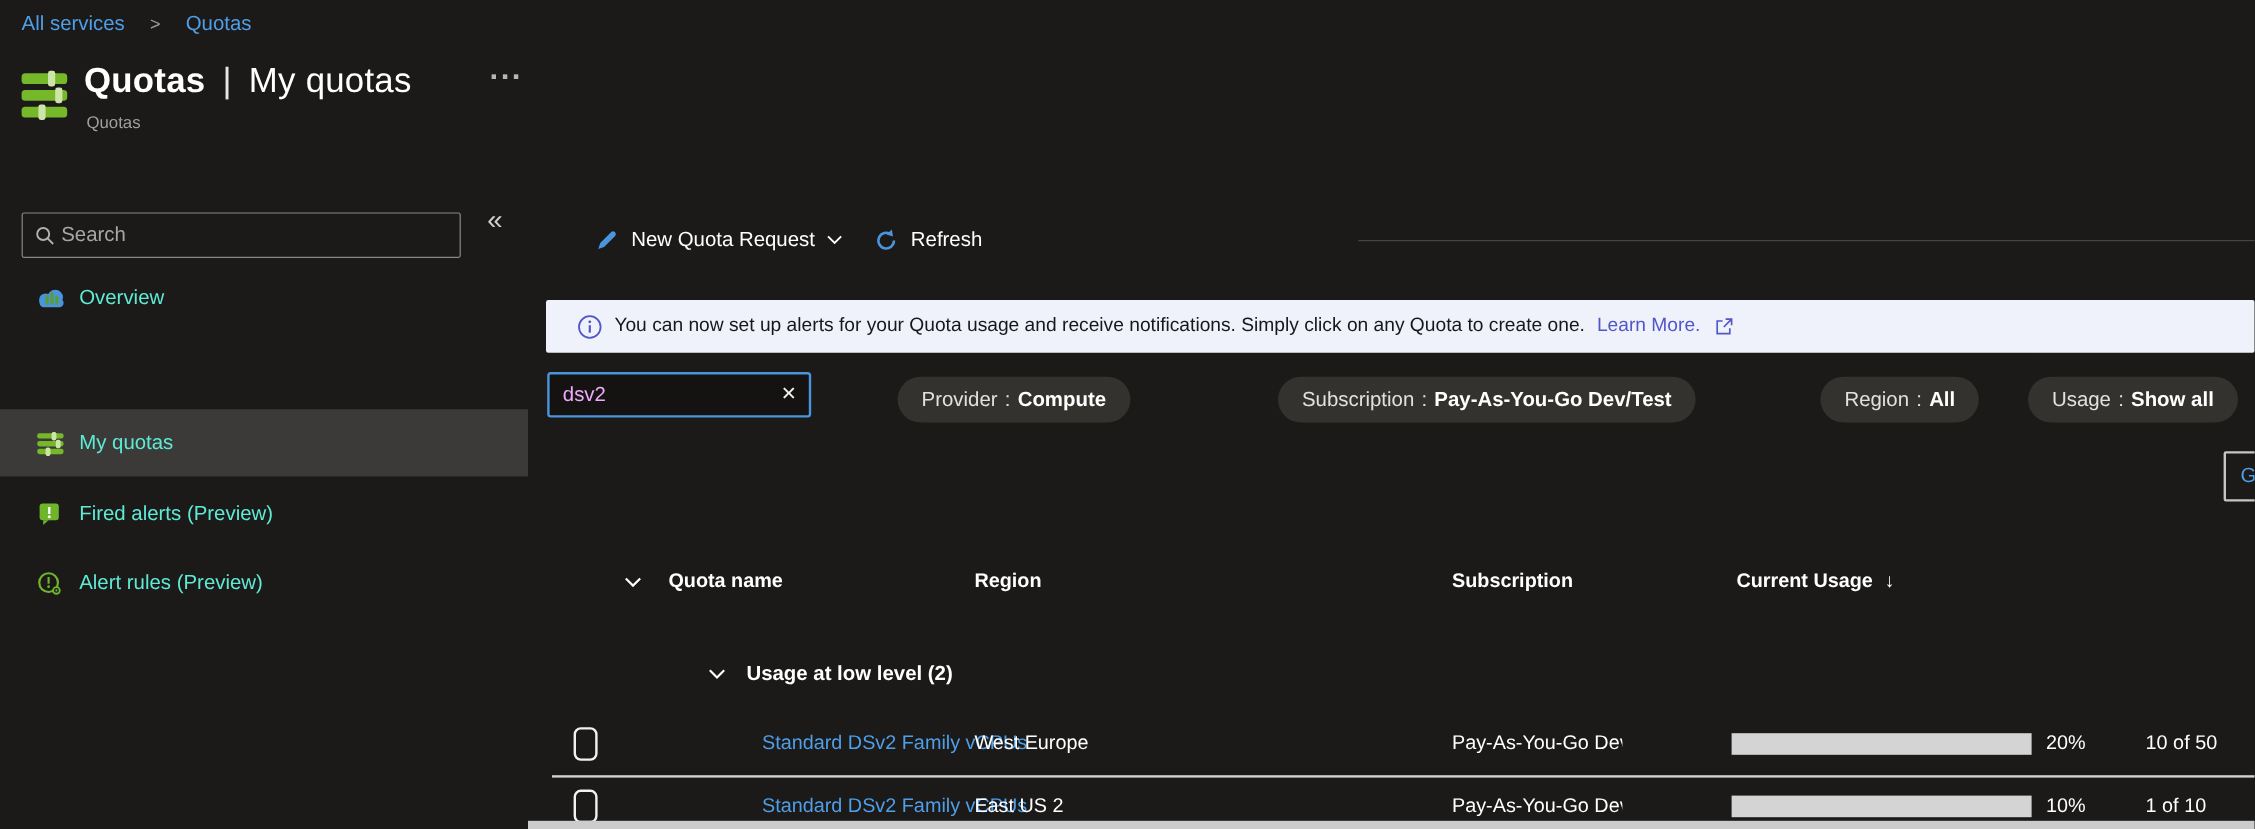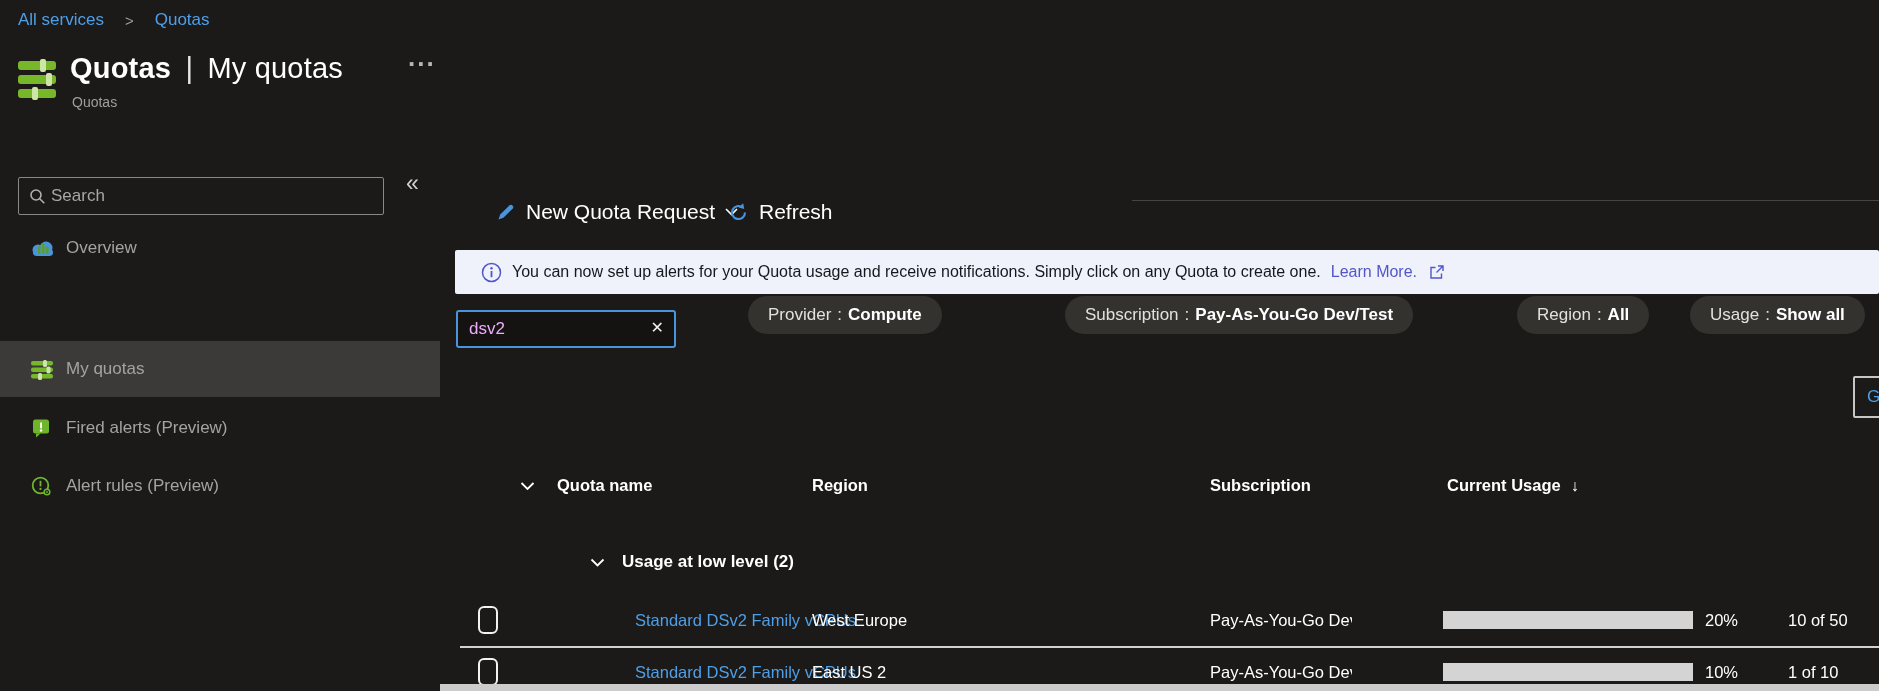--- a/index.html
+++ b/index.html
@@ -28,51 +28,51 @@
   .sidebar { left:0; top:0; width:440px; height:691px; }
   .search-box { position:absolute; left:18px; top:166px; width:366px; height:38px;
     border:1px solid #8a8886; border-radius:2px;margin-top:11px; }
   .search-box svg { position:absolute; left:10px; top:10px; }
   .search-box input { position:absolute; left:32px; top:0; width:330px; height:36px; background:transparent;
     border:none; outline:none; color:#fff; font-size:17px; font-family:"Liberation Sans", sans-serif; }
   .search-box input::placeholder { color:#a8a6a4; }
   .collapse-btn { position:absolute; left:406px; top:170px; font-size:23px; color:#d2d0ce; cursor:pointer; }
   .nav-item { position:absolute; left:0; width:440px; display:flex; align-items:center; cursor:pointer; }
   .nav-item .ico { position:absolute; left:30px; display:flex; }
-  .nav-item .lbl { position:absolute; left:66px; font-size:17px; color:#a3a3a3; white-space:nowrap; }
+  .nav-item .lbl { position:absolute; left:66px; font-size:17px; color:#5eead4; white-space:nowrap; }
   .nav-overview { top:230px; height:36px; }
   .settings-header { position:absolute; left:18px; top:306px; font-size:17px; font-weight:700;margin-top:41px; }
   .nav-myquotas { top:341px; height:56px; background:#3b3a39; }
   .nav-fired { top:410px; height:36px; }
   .nav-alertrules { top:468px; height:36px; }
 
   
   .main { left:440px; top:0; width:1439px; height:691px; overflow:hidden; }
 
   .toolbar { position:absolute; top:178px; left:0; width:100%; height:44px; }
-  .tb-btn { position:absolute; top:12px; height:44px; display:flex; align-items:center; gap:10px; cursor:pointer;
-    font-size:21px; color:#ffffff; white-space:nowrap;text-align:right; }
+  .tb-btn { position:absolute; top:0; height:44px; display:flex; align-items:center; gap:10px; cursor:pointer;
+    font-size:17px; color:#ffffff; white-space:nowrap;text-align:right; }
   .tb-new { left:56px; }
   .tb-refresh { left:288px; }
   .tb-download { left:404px; }
   .toolbar-right-line { position:absolute; top:200px; left:692px; right:0; height:1px; background:#454443; }
 
   .banner { position:absolute; left:15px; right:0; top:250px; height:44px; background:#eff2fb; border-radius:2px;
     display:flex; align-items:center; padding-left:26px; gap:10px; }
   .banner-text { color:#16181d; font-size:16px; white-space:nowrap; }
   .banner-link { color:#5156c9; font-size:16px; cursor:pointer; white-space:nowrap; }
   .banner-ext { display:flex; margin-left:2px; cursor:pointer; }
 
   .filter-input { position:absolute; left:16px; top:310px; width:220px; height:38px; background:#141312;
     border:2px solid #4a94dc; border-radius:3px; }
   .filter-input input { position:absolute; left:0; top:0; width:180px; height:34px; background:transparent; border:none;
     outline:none; color:#f0abfc; font-size:17px; padding-left:11px; font-family:"Liberation Sans", sans-serif; }
   .clear-x { position:absolute; right:10px; top:6px; font-size:16px; color:#f3f2f1; cursor:pointer; }
 
-  .pill { position:absolute; top:296px; height:38px; background:#34322f; border-radius:19px;
+  .pill { position:absolute; top:314px; height:38px; background:#34322f; border-radius:19px;
     display:flex; align-items:center; padding:0 20px; font-size:17px; color:#e3e1df; cursor:pointer; white-space:nowrap; }
   .pill b { color:#ffffff; font-weight:700; }
   .pill .psep { margin:0 6px; }
   .pill-provider { left:308px; }
   .pill-subscription { left:625px; }
   .pill-region { left:1077px; }
   .pill-usage { left:1250px; }
 
   .showing { position:absolute; left:28px; top:383px; font-size:17px; color:#f3f2f1; }
   .groupby-btn { position:absolute; left:1413px; top:376px; width:70px; height:42px; background:#1b1a19;

